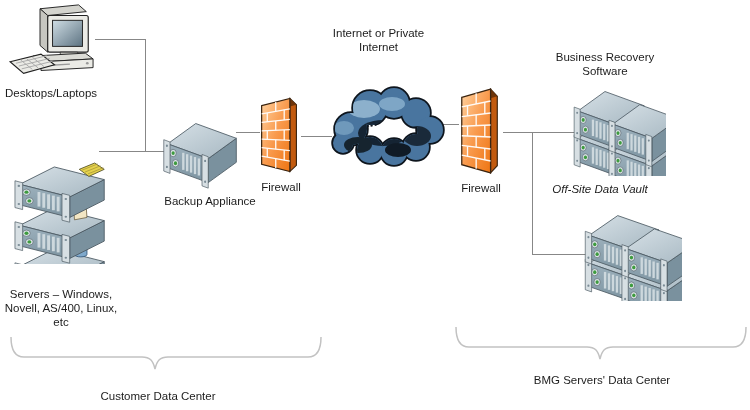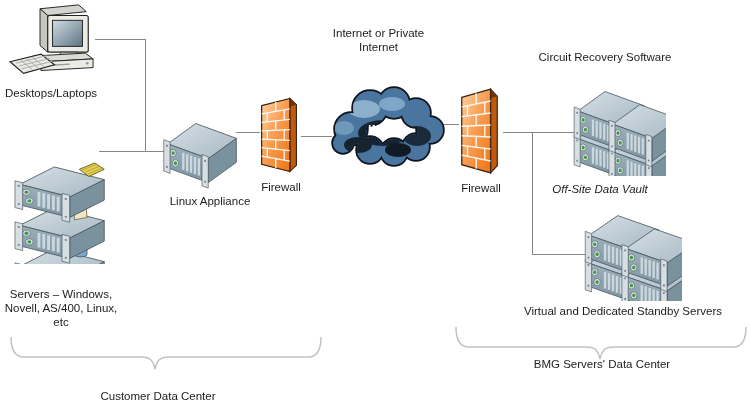--- a/index.html
+++ b/index.html
@@ -147,21 +147,21 @@
   </svg>
   <div class="lbl" style="left:2px;top:267px;width:118px;margin-top:20px;">
     <div>Servers – Windows,</div>
     <div>Novell, AS/400, Linux,</div>
     <div>etc</div>
   </div>
 
   <svg class="abs" style="left:163px;top:118px" width="78" height="72" viewBox="0 0 100 78" preserveAspectRatio="none">
     <use href="#srv"></use>
   </svg>
-  <div class="lbl" style="left:155px;top:194px;width:110px;">Linux Appliance</div>
+  <div class="lbl" style="left:155px;top:194px;width:110px;">Backup Appliance</div>
 
   <svg class="abs" style="left:256px;top:94px" width="47" height="82" viewBox="0 0 50 92" preserveAspectRatio="none">
     <use href="#fwall"></use>
   </svg>
   <div class="lbl" style="left:251px;top:180px;width:60px;">Firewall</div>
 
   <svg class="abs" style="left:328px;top:86px" width="118" height="82" viewBox="0 0 118 82">
     <clipPath id="cloudClip">
       <circle cx="23" cy="43" r="16"></circle>
         <circle cx="42" cy="22" r="17"></circle>
@@ -213,33 +213,32 @@
   <div class="lbl" style="left:451px;top:181px;width:60px;">Firewall</div>
 
   <svg class="abs" style="left:572px;top:84px" width="94" height="92" viewBox="0 0 135 112" preserveAspectRatio="none">
     <use href="#cluster4"></use>
   </svg>
   <div class="lbl" style="left:535px;top:182px;width:130px;font-style:italic;">Off-Site Data Vault</div>
 
   <svg class="abs" style="left:583px;top:208px" width="99" height="93" viewBox="0 0 135 112" preserveAspectRatio="none">
     <use href="#cluster4"></use>
   </svg>
-  <div class="lbl" style="left:513px;top:304px;width:220px;">Virtual and Dedicated Standby Servers</div>
 
   <div class="lbl" style="left:306px;top:26px;width:145px;">
     <div>Internet or Private</div>
     <div>Internet</div>
   </div>
   <div class="lbl" style="left:315px;top:216px;width:145px;">
   </div>
-  <div class="lbl" style="left:535px;top:50px;width:140px;">Circuit Recovery Software</div>
+  <div class="lbl" style="left:535px;top:50px;width:140px;">Business Recovery Software</div>
 
   <svg class="abs" style="left:10px;top:336px" width="312" height="36" viewBox="0 0 312 36">
     <path d="M1,1 C1,13 4,21 14,21 L132,21 C140,21 143,24.5 145,33 C147,24.5 150,21 158,21 L298,21 C308,21 311,13 311,1" fill="none" stroke="#c2c2c2" stroke-width="1.5"></path>
   </svg>
   <div class="lbl" style="left:78px;top:389px;width:160px;">Customer Data Center</div>
 
   <svg class="abs" style="left:455px;top:326px" width="292" height="36" viewBox="0 0 292 36">
     <path d="M1,1 C1,13 4,21 14,21 L132,21 C140,21 143,24.5 145,33 C147,24.5 150,21 158,21 L278,21 C288,21 291,13 291,1" fill="none" stroke="#c2c2c2" stroke-width="1.5"></path>
   </svg>
-  <div class="lbl" style="left:512px;top:357px;width:180px;">BMG Servers' Data Center</div>
+  <div class="lbl" style="left:512px;top:373px;width:180px;">BMG Servers' Data Center</div>
 
 </div>
 
 </body></html>

